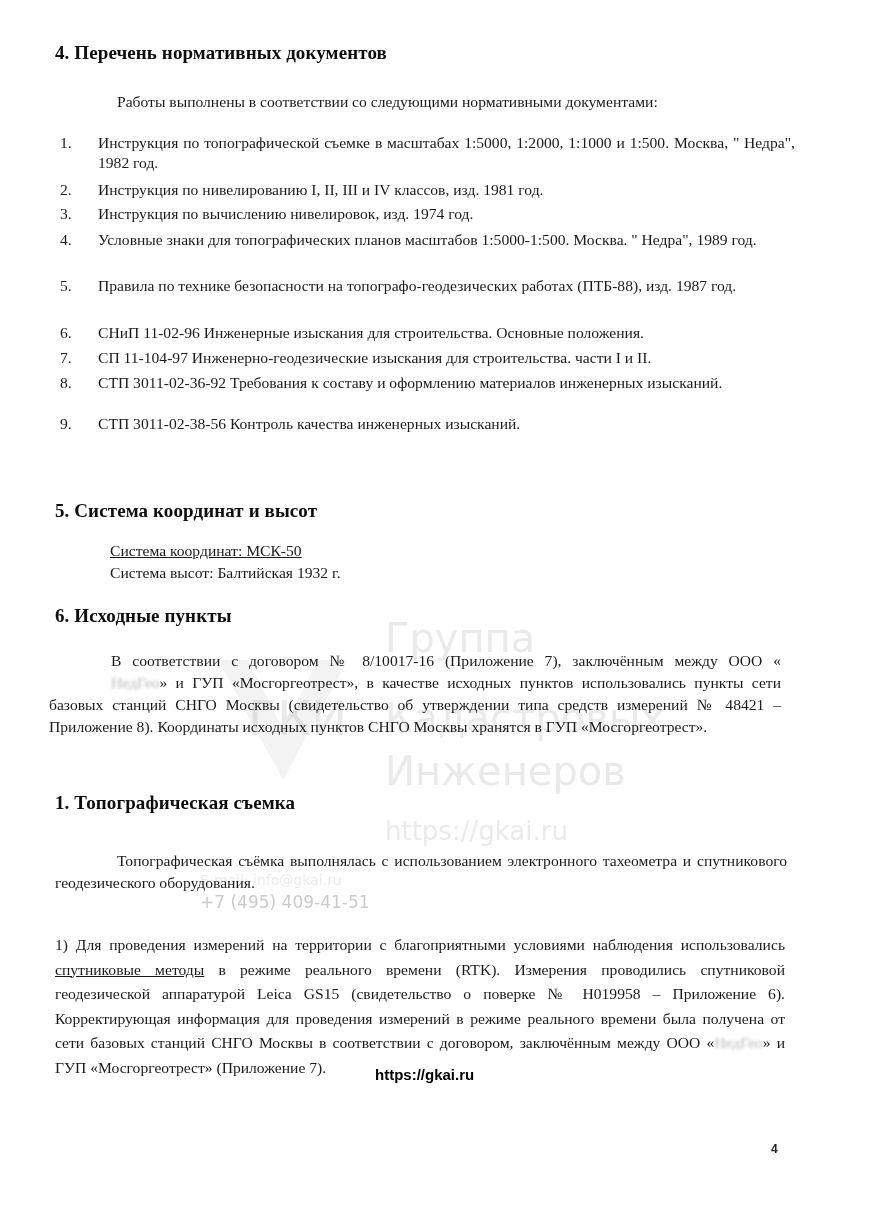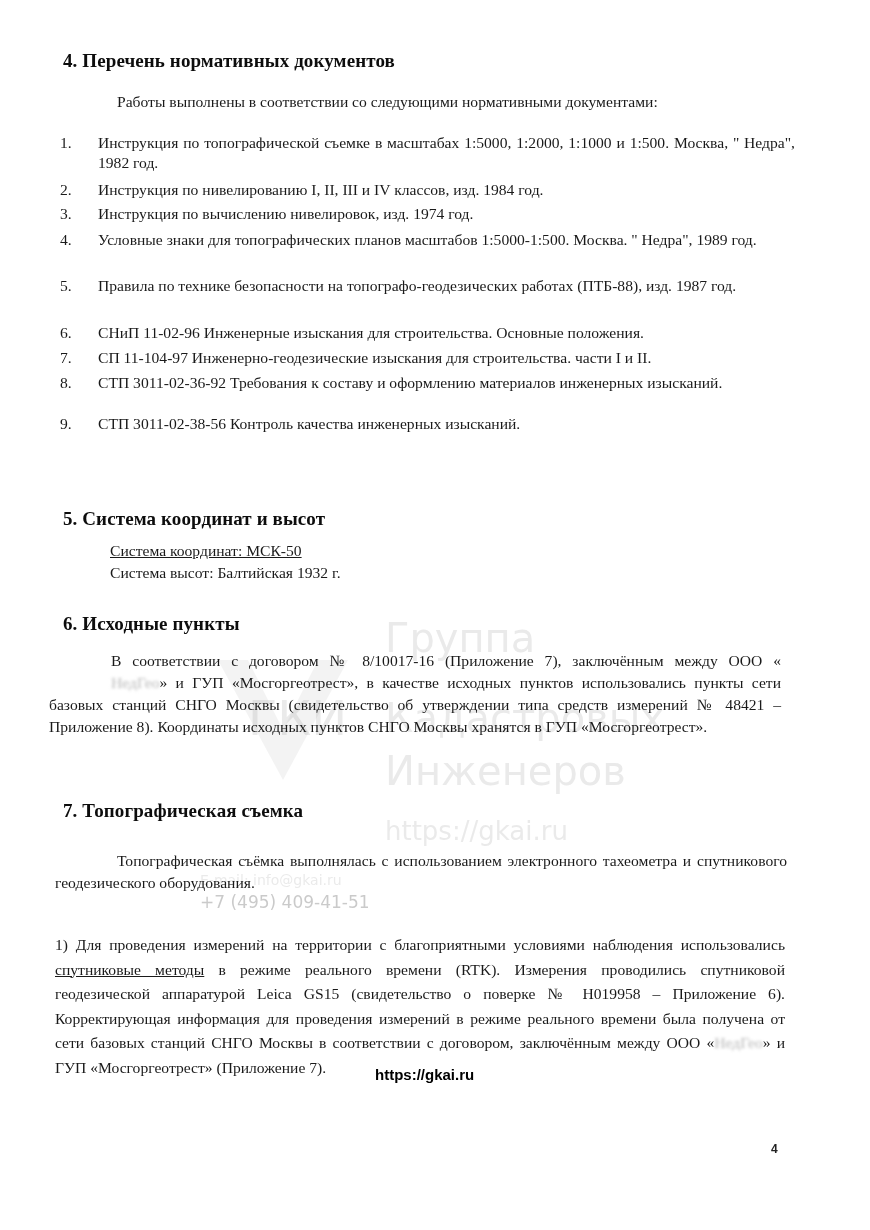--- a/index.html
+++ b/index.html
@@ -1,20 +1,20 @@
 <!DOCTYPE html>
 <html><head>
 <meta charset="utf-8">
 <style>
   html, body { margin: 0; padding: 0; background: #ffffff; }
   body { width: 870px; height: 1230px; position: relative; overflow: hidden;
          font-family: "Liberation Serif", "DejaVu Serif", serif; color: #111; }
   .page { position: absolute; left: 0; top: 0; width: 870px; height: 1230px; }
 
-  h2 { position: absolute; margin: 8px; font-size: 19px; font-weight: bold; letter-spacing: 0.1px; color: #0d0d0d; font-family: Liberation Serif, serif; }
+  h2 { position: absolute; margin: 0; font-size: 19px; font-weight: bold; letter-spacing: 0.1px; color: #0d0d0d; font-family: Liberation Serif, serif; }
 
   .p { position: absolute; margin: 0; font-size: 15.6px; line-height: 22px; color: #1a1a1a; }
   .justify { text-align: justify; text-align-last: left; }
 
   .list-item { position: absolute; left: 60px; width: 735px; font-size: 15.6px; line-height: 20px; color: #1a1a1a; }
   .list-item .num { position: absolute; left: 0; top: 0; width: 30px; }
   .list-item .txt { display: block; margin-left: 38px; text-align: justify; text-align-last: left; }
 
   .u { text-decoration: underline; }
   .blur { display: inline-block; color: #b8b8b8; filter: blur(1.6px); }
@@ -44,21 +44,21 @@
 
   <h2 style="left:55px;top:42px;">4. Перечень нормативных документов</h2>
   <p class="p" style="left:117px;top:91px;">Работы выполнены в соответствии со следующими нормативными документами:</p>
 
   <div class="list-item" style="top:133px;">
     <span class="num">1.</span>
     <span class="txt">Инструкция по топографической съемке в масштабах 1:5000, 1:2000, 1:1000 и 1:500. Москва, " Недра", 1982 год.</span>
   </div>
   <div class="list-item" style="top:180px;">
     <span class="num">2.</span>
-    <span class="txt">Инструкция по нивелированию I, II, III и IV классов, изд. 1984 год.</span>
+    <span class="txt">Инструкция по нивелированию I, II, III и IV классов, изд. 1981 год.</span>
   </div>
   <div class="list-item" style="top:204px;">
     <span class="num">3.</span>
     <span class="txt">Инструкция по вычислению нивелировок, изд. 1974 год.</span>
   </div>
   <div class="list-item" style="top:230px;">
     <span class="num">4.</span>
     <span class="txt">Условные знаки для топографических планов масштабов 1:5000-1:500. Москва. " Недра", 1989 год.</span>
   </div>
   <div class="list-item" style="top:276px;">
@@ -84,21 +84,21 @@
 
   <h2 style="left:55px;top:500px;">5. Система координат и высот</h2>
   <p class="p" style="left:110px;top:540px;text-decoration:underline;">Система координат: МСК-50</p>
   <p class="p" style="left:110px;top:562px;">Система высот: Балтийская 1932 г.</p>
 
   <h2 style="left:55px;top:605px;">6. Исходные пункты</h2>
   <p class="p justify" style="left:49px;top:650px;width:732px;text-indent:62px;">
     <span>В соответствии с договором № 8/10017-16  (Приложение 7), заключённым между ООО «</span><span class="blur">НедГео</span><span>» и ГУП «Мосгоргеотрест», в качестве исходных пунктов использовались пункты сети базовых станций СНГО Москвы (свидетельство об утверждении типа средств измерений № 48421 – Приложение 8). Координаты исходных пунктов СНГО Москвы хранятся в ГУП «Мосгоргеотрест».</span>
   </p>
 
-  <h2 style="left:55px;top:792px;">7. Топографическая  съемка</h2>
+  <h2 style="left:55px;top:792px;">1. Топографическая  съемка</h2>
   <p class="p justify" style="left:55px;top:850px;width:732px;text-indent:62px;">Топографическая съёмка выполнялась с использованием электронного тахеометра и спутникового геодезического оборудования.</p>
 
   <p class="p justify" style="left:55px;top:933px;width:730px;line-height:24.5px;">
     <span>1) Для проведения измерений на территории с благоприятными условиями наблюдения использовались </span><span class="u">спутниковые методы</span><span> в режиме реального времени (RTK).  Измерения проводились спутниковой геодезической аппаратурой Leica GS15 (свидетельство о поверке № Н019958 – Приложение 6). Корректирующая информация для проведения измерений в режиме реального времени была получена от сети базовых станций СНГО Москвы в соответствии с договором, заключённым между ООО «</span><span class="blur">НедГео</span><span>» и ГУП «Мосгоргеотрест» (Приложение 7).</span>
   </p>
 
   <div class="stamp-url">https://gkai.ru</div>
 
   <div class="page-num">4</div>
 </div>

